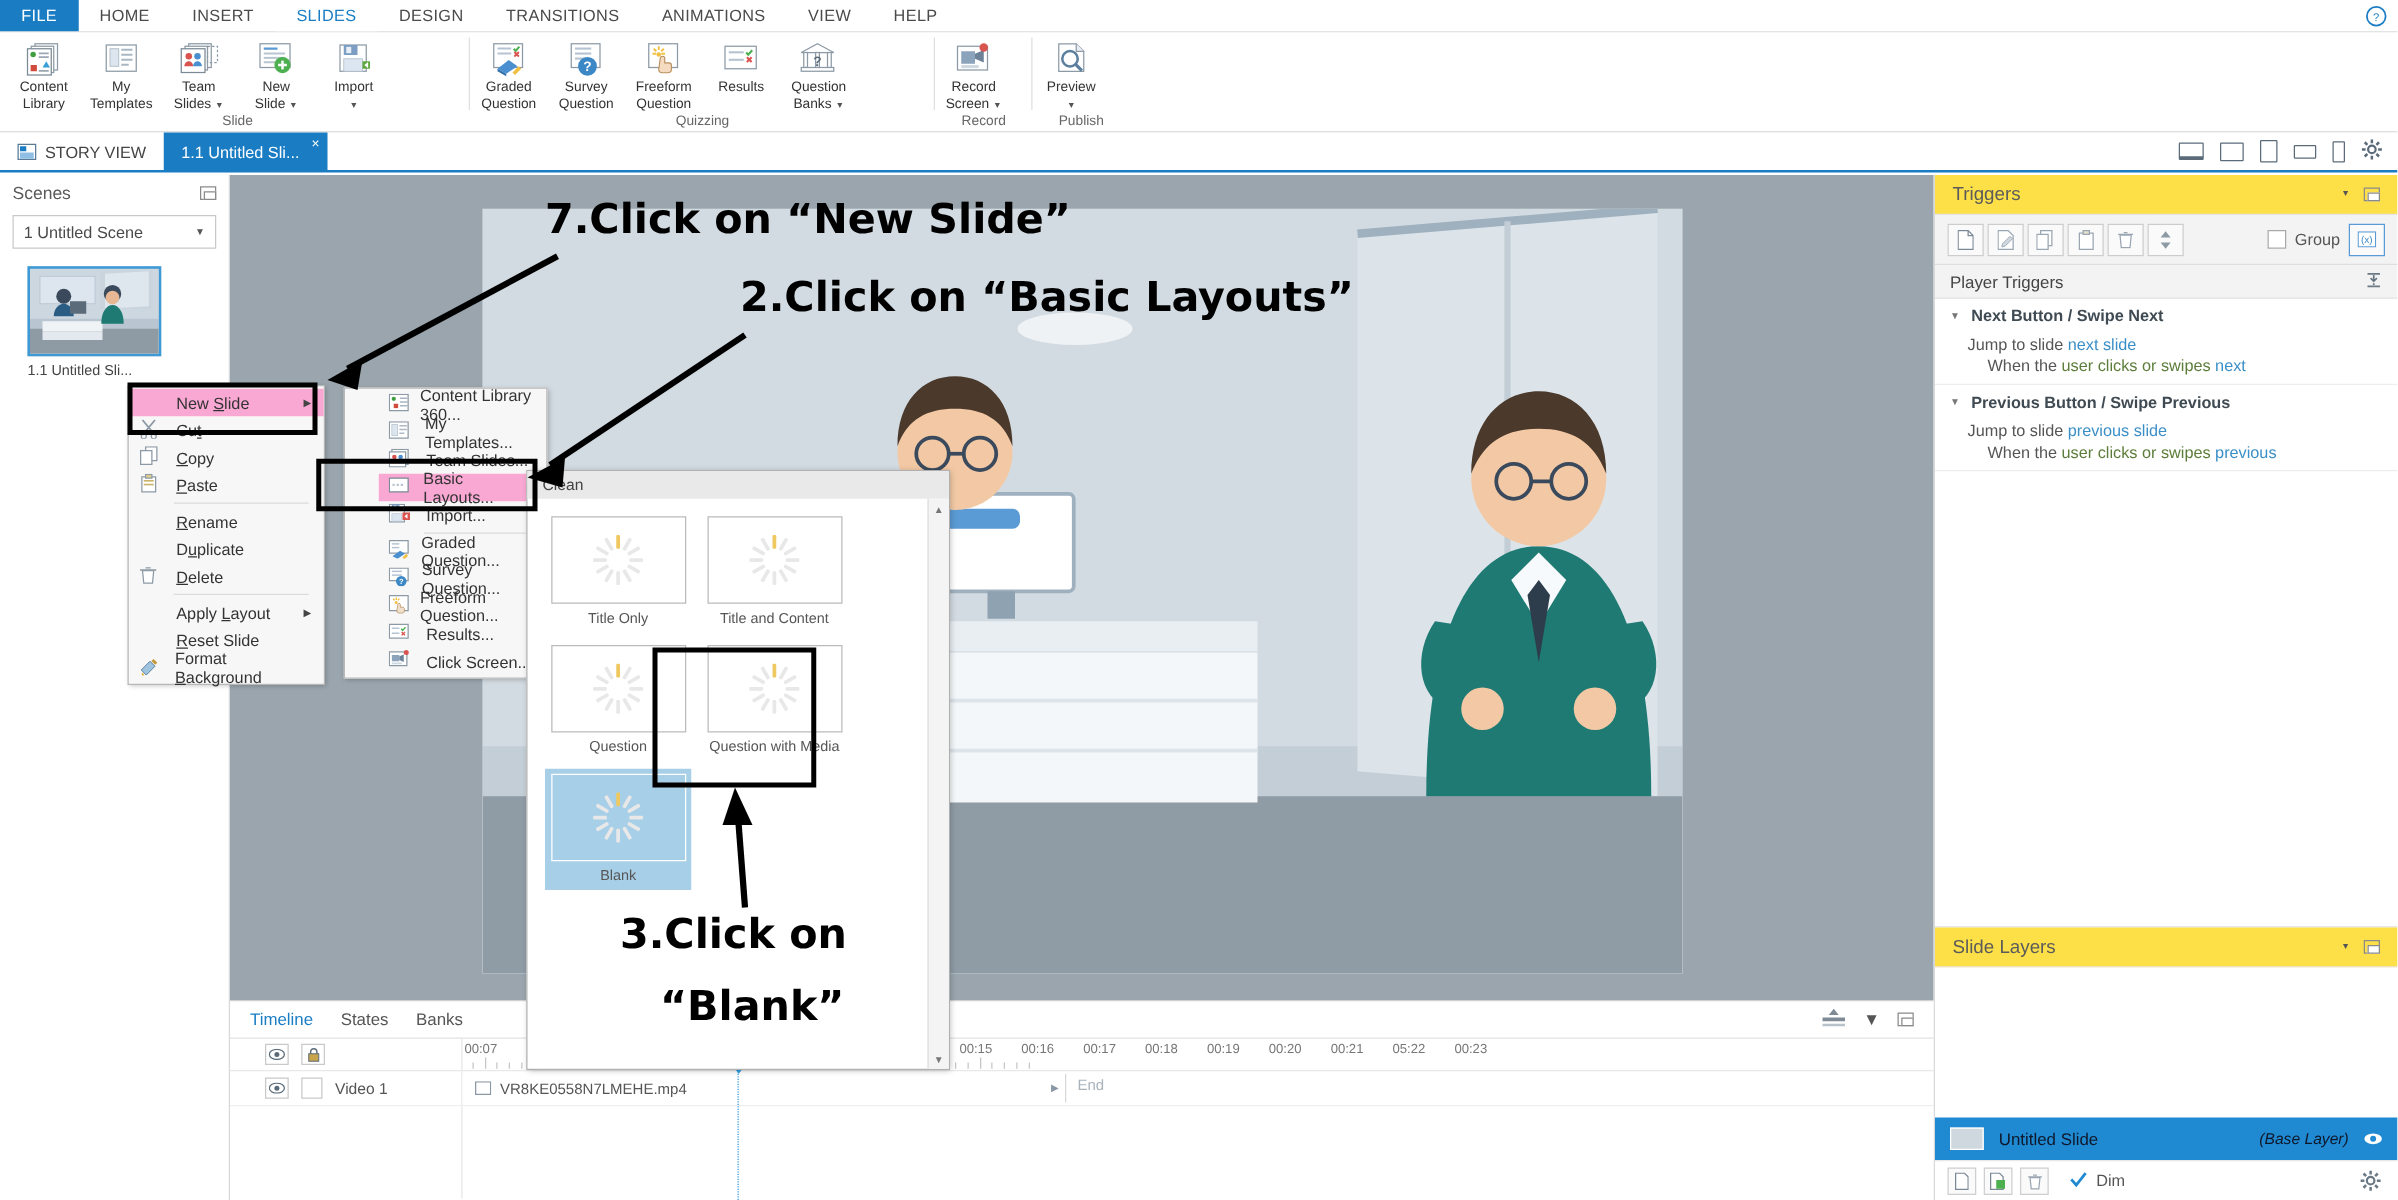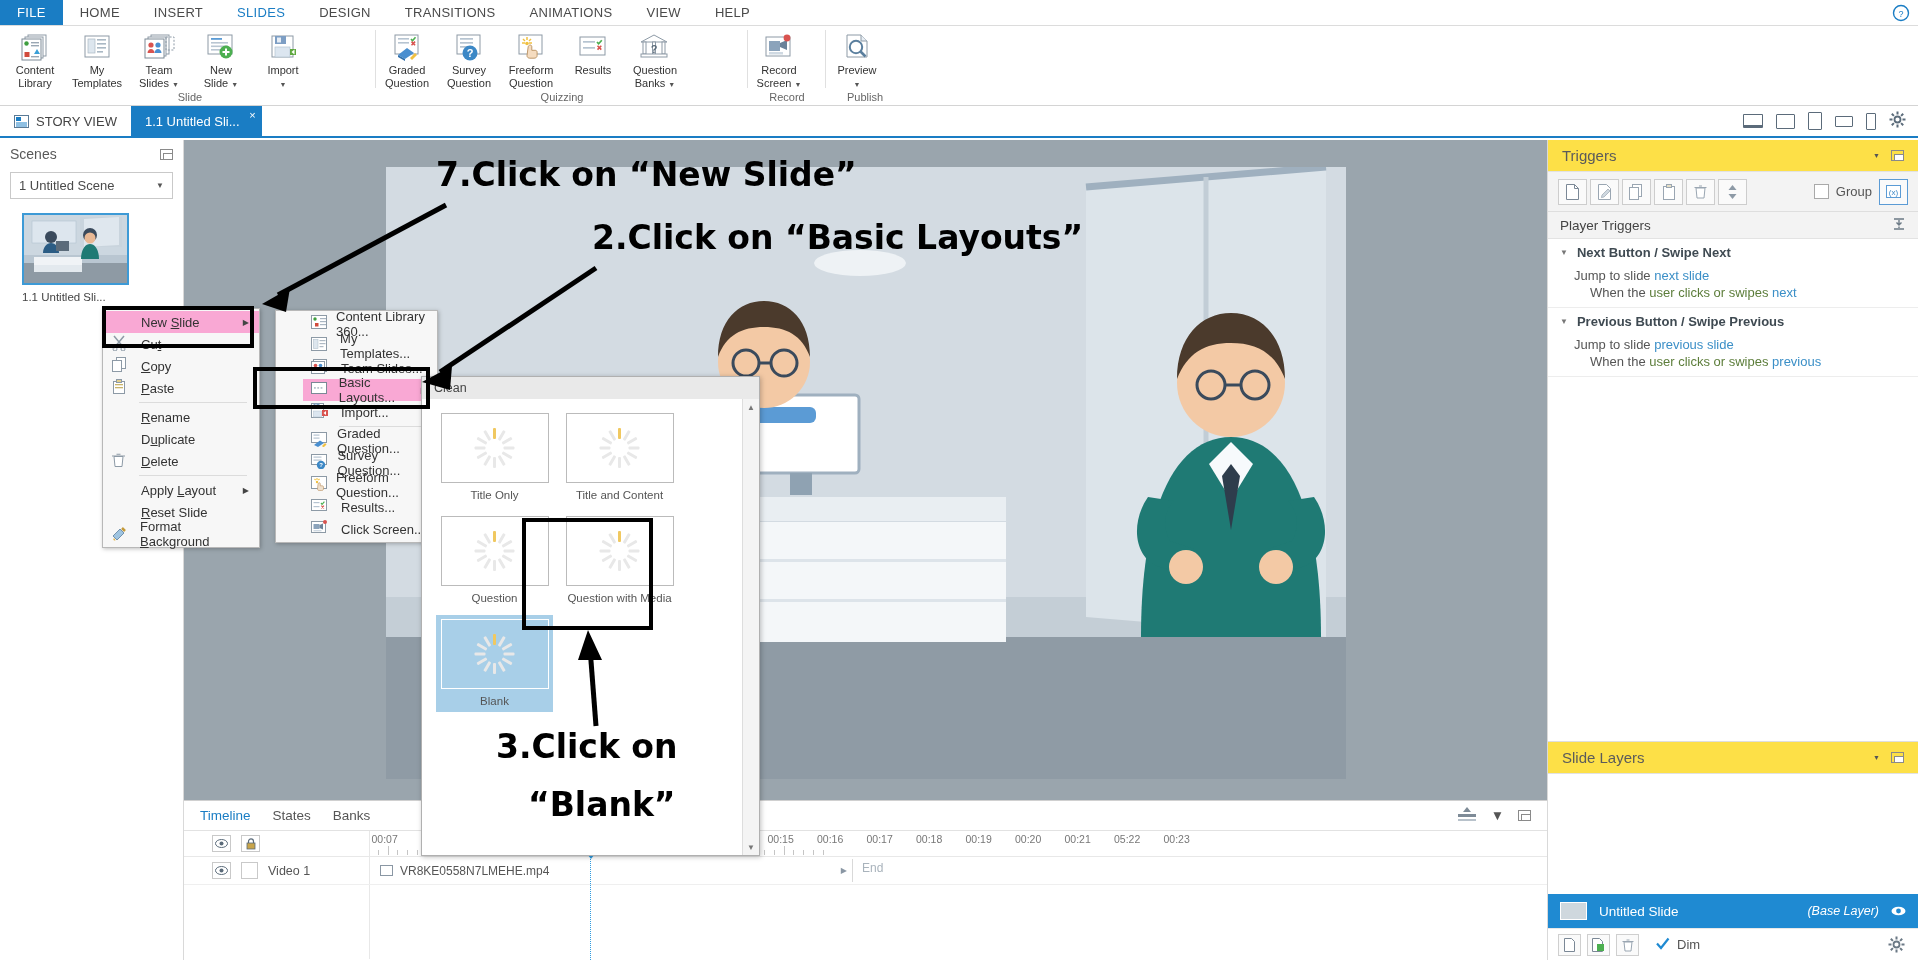--- a/index.html
+++ b/index.html
@@ -126,21 +126,21 @@
   .trg-group .gh { display:flex; align-items:center; gap:9px; padding:6px 12px;
      font-size:13px; font-weight:bold; color:#3f4a52; }
   .tri { font-size:8px; color:#777; }
   .trg-line1 { padding:2px 12px 1px 26px; font-size:13px; color:#555; }
   .trg-line2 { padding:1px 12px 7px 42px; font-size:13px; color:#555; }
   .lnk { color:#3b8fc7; }
   .grn { color:#5c7d3a; }
   .layers { margin-top:auto; border-top:1px solid #dedede; }
   .layer-body { height:120px; background:#fff; }
   .layer-row { height:34px; background:#1f8ad2; display:flex; align-items:center;
-     gap:12px; padding:0 12px; color:#ffffff; font-size:13.5px; }
+     gap:12px; padding:0 12px; color:#0f172a; font-size:13.5px; }
   .layer-thumb { width:27px; height:18px; background:#cfd8de; border:1px solid #fff; }
   .layer-row .base { margin-left:auto; font-style:italic; font-size:12.5px; }
   .layer-foot { height:32px; display:flex; align-items:center; gap:6px;
      padding:0 10px; border-top:1px solid #e8e8e8; }
   .lf-btn { width:23px; height:22px; border:1px solid #cfcfcf; background:#fafafa;
      display:flex; align-items:center; justify-content:center; }
 
   
   .ctx { position:absolute; background:#f7f7f7; border:1px solid #b8b8b8;
      box-shadow:1px 1px 4px rgba(0,0,0,.25); padding:2px 0; font-size:13px;

